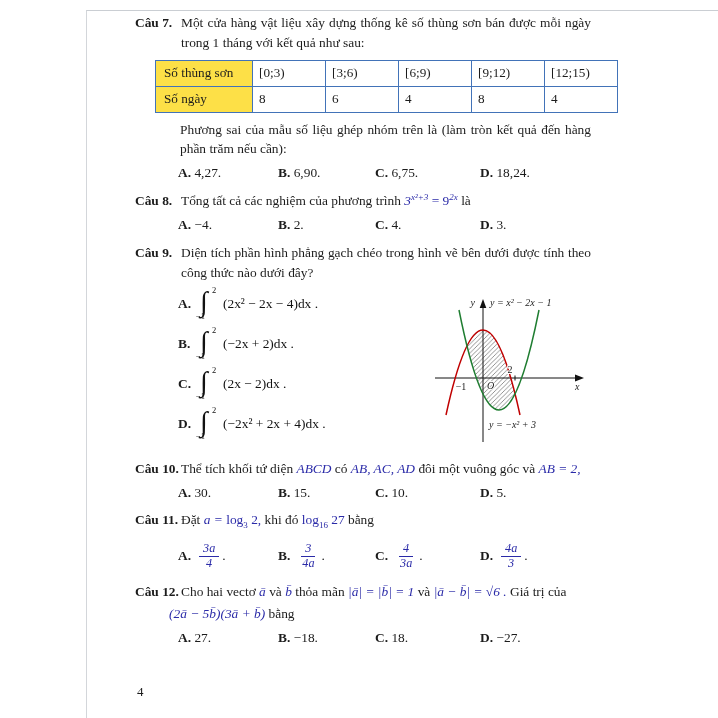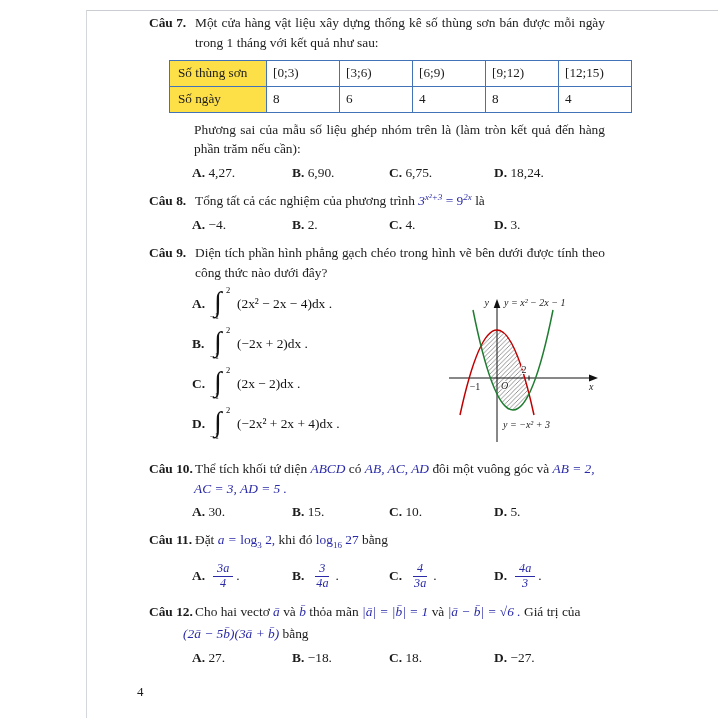--- a/index.html
+++ b/index.html
@@ -1,20 +1,20 @@
 <!DOCTYPE html>
 <html><head>
 <meta charset="utf-8">
 <style>
   html,body{margin:0;padding:0;}
   body{width:718px;height:718px;background:#ffffff;position:relative;overflow:hidden;
        font-family:"Liberation Serif","DejaVu Serif",serif;color:#1c1c1c;}
   .scan-frame{position:absolute;left:86px;top:10px;right:0;bottom:0;
       border-left:1px solid #d3d6da;border-top:1px solid #caced3;pointer-events:none;}
-  .content{position:absolute;left:149px;top:13px;width:456px;font-size:13.4px;line-height:1.48;}
+  .content{position:absolute;left:135px;top:13px;width:456px;font-size:13.4px;line-height:1.48;}
   .q{margin-bottom:8px;}
   .qhead{display:flex;}
   .qlabel{flex:0 0 46px;font-weight:bold;}
   .qtext{flex:1;text-align:justify;}
   .nowrap{white-space:nowrap;}
   .cont{margin-left:45px;text-align:justify;}
   .opts{display:grid;grid-template-columns:100px 97px 105px auto;margin-left:43px;margin-top:4px;}
   .letter{font-weight:bold;}
   .math{color:#2a2aa8;font-style:italic;}
   .mup{color:#2a2aa8;}
@@ -175,21 +175,20 @@
         </svg>
       </div>
     </div>
   </div>
 
   <div class="q">
     <div class="qhead">
       <span class="qlabel">Câu 10.</span>
       <span class="qtext nowrap"><span>Thể tích khối tứ diện </span><span class="math">ABCD</span><span> có </span><span class="math">AB, AC, AD</span><span> đôi một vuông góc và </span><span class="math">AB = 2,</span></span>
     </div>
-    <div class="line2b math">AC = 3, AD = 5 .</div>
     <div class="opts">
       <span><span class="letter">A.</span> <span>30.</span></span>
       <span><span class="letter">B.</span> <span>15.</span></span>
       <span><span class="letter">C.</span> <span>10.</span></span>
       <span><span class="letter">D.</span> <span>5.</span></span>
     </div>
   </div>
 
   <div class="q">
     <div class="qhead">

